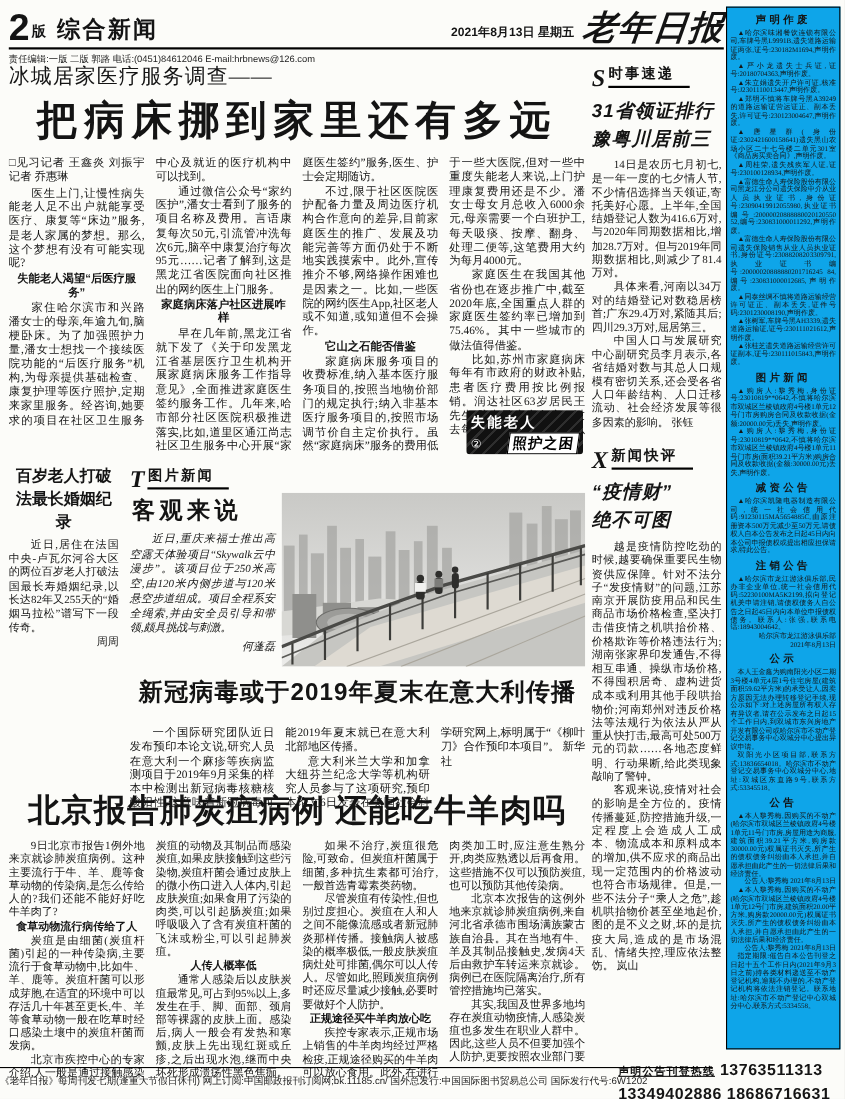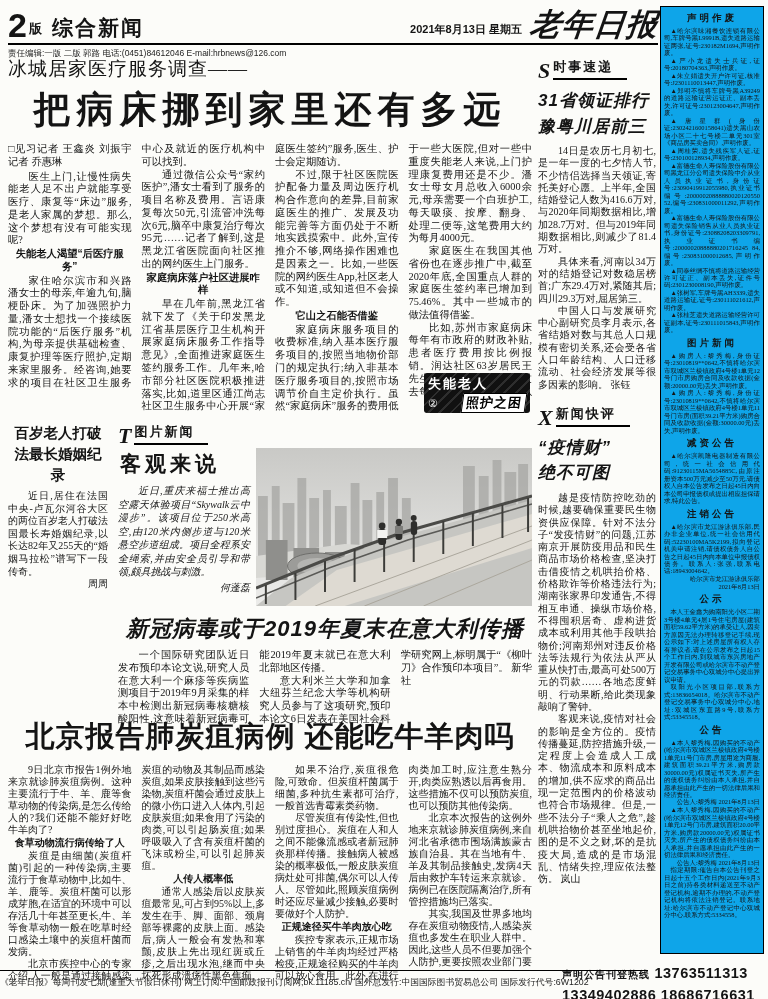--- a/index.html
+++ b/index.html
@@ -47,40 +47,40 @@
   .sect-glyph { font-family:"Liberation Serif",serif; font-weight:bold; font-style:italic; font-size:22px; line-height:18px; margin-right:3px; }
   .sect-text { font-family:"Liberation Sans",sans-serif; font-weight:bold; font-size:13px; border-bottom:2px solid #000; padding:0 14px 2px 0; letter-spacing:2px; }
   .photonews { display:flex; height:160px; }
   .pn-left { width:138px; flex:none; padding-right:6px; }
   .pn-title { font-family:"Liberation Sans",sans-serif; font-weight:bold; font-size:21px; letter-spacing:4px; margin:2px 0 6px 2px; }
   .pn-body { font-size:10px; line-height:1.35; text-align:justify; text-indent:2em; font-style:italic; }
   .pn-credit { font-size:10px; text-align:right; font-style:italic; margin-top:2px; }
   .pn-photo { flex:1; }
   .pn-photo svg { display:block; width:100%; height:158px; }
   .covid { margin-top:6px; }
-  .covid-headline { font-family:"Liberation Sans",sans-serif; font-weight:bold; font-size:22px; text-align:center; letter-spacing:1px; margin-bottom:5px; white-space:nowrap;font-style:italic; }
+  .covid-headline { font-family:"Liberation Sans",sans-serif; font-weight:bold; font-size:22px; text-align:center; letter-spacing:1px; margin-bottom:17px; white-space:nowrap; }
   .covid-body { height:78px; column-count:3; column-gap:10px; column-fill:auto; font-size:10.3px; line-height:1.24; text-align:justify; overflow:hidden; }
   
   .anthrax { margin-top:0; }
   .anthrax-headline { font-family:"Liberation Sans",sans-serif; font-weight:bold; font-size:29px; letter-spacing:1px; text-align:center; margin-bottom:7px; white-space:nowrap; }
   .anthrax-body { height:222px; column-count:4; column-gap:10px; column-fill:auto; font-size:10px; line-height:1.2; text-align:justify; overflow:hidden; }
   
   .sidebar { position:absolute; left:538px; top:58px; width:118px; }
   .sb-title { font-family:"Liberation Sans",sans-serif; font-weight:bold; font-size:17px; line-height:1.5; margin:8px 0 6px 0; letter-spacing:1px;font-style:italic; }
   .sb-body { font-size:10px; line-height:1.23; text-align:justify; }
   .commentary { margin-top:14px; }
   
   .ads { position:absolute; left:660px; top:6px; width:104px; height:948px; border:1.5px solid #000; padding:2px 3px; overflow:hidden; background:#0ea5e9; }
   .ad-heading { font-family:"Liberation Sans",sans-serif; font-weight:bold; font-size:9.5px; text-align:center; letter-spacing:3px; margin:3px 0 2px 0; }
   .ads .para { font-size:6.4px; line-height:1.17; text-align:justify; text-indent:1em; }
   .ads .sig { font-size:6.4px; line-height:1.2; }
   
   .footer { position:absolute; left:0; top:970px; width:648px; border-top:1.5px solid #000; padding-top:6px; font-family:"Liberation Sans",sans-serif; font-size:8.8px; color:#222; }
   .hotline { position:absolute; left:562px; top:962px; width:204px; font-family:"Liberation Sans",sans-serif; font-weight:bold; line-height:1.35; white-space:nowrap; }
-  .hotline-label { font-size:10px; letter-spacing:1px; }
+  .hotline-label { font-size:10px; letter-spacing:1px;text-decoration:underline; }
   .hotline-num { font-size:14.5px; letter-spacing:0.5px; }
 </style>
 </head>
 <body>
 
 <div class="page">
 
   <div class="hdr">
     <div class="hdr-row">
       <span class="pageno">2</span>

